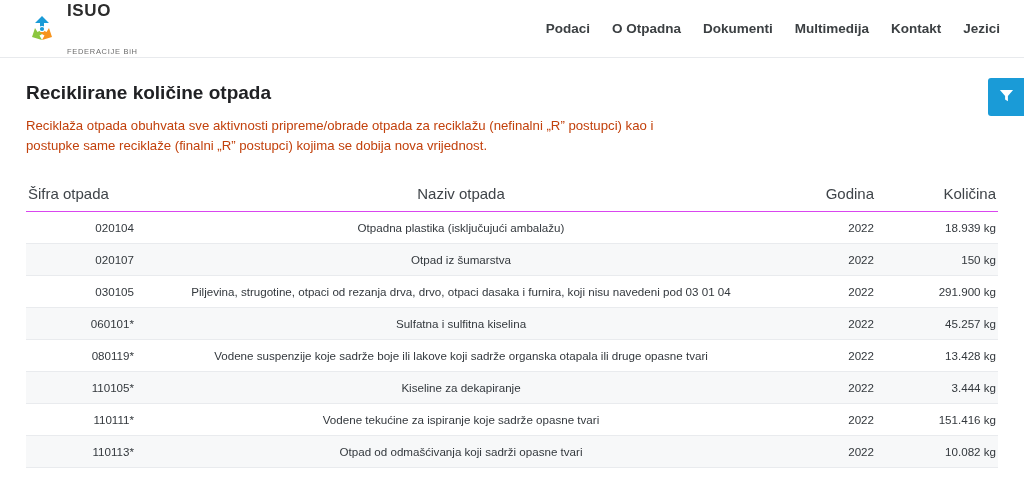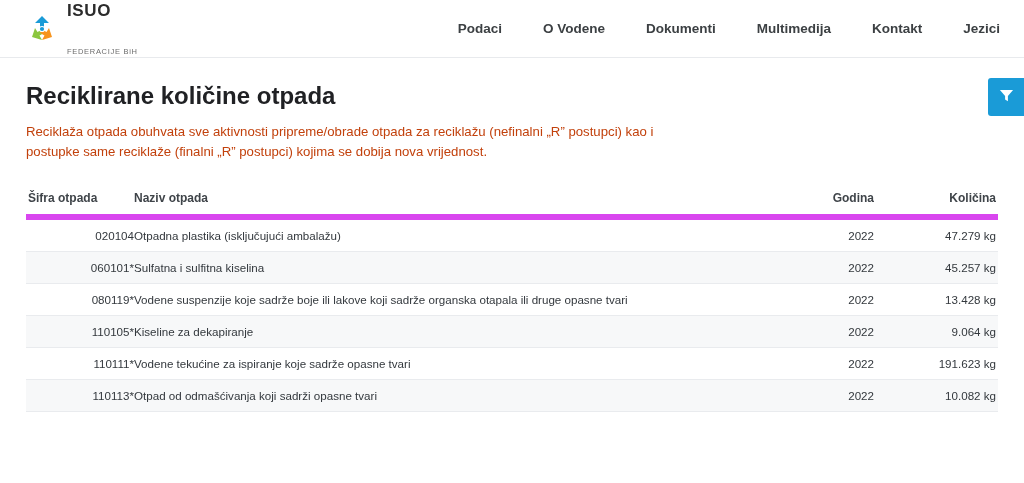--- a/index.html
+++ b/index.html
@@ -55,37 +55,37 @@
   .brand-sub {
     font-size: 7.5px;
     color: #6d6d6d;
     letter-spacing: 0.7px;
     margin-top: 3px;
   }
   .nav {
     margin-left: auto;
     display: flex;
     align-items: center;
-    gap: 41px;
+    gap: 22px;
   }
   .nav-item {
     font-size: 13.5px;
     color: #3c4043;
     font-weight: bold;
     white-space: nowrap;
     cursor: pointer;
   }
 
   
   .content {
     padding: 24px 26px 0 26px;
     position: relative;
   }
   .page-title {
-    font-size: 24px;
+    font-size: 19px;
     font-weight: bold;
     color: #202124;
     margin: 0 0 12px 0;
   }
   .page-desc {
     font-size: 13.2px;
     color: #c2410c;
     line-height: 1.55;
     max-width: 660px;
     margin: 0;
@@ -112,37 +112,37 @@
   .table-wrap {
     margin: 28px 26px 0 26px;
   }
   table {
     width: 100%;
     border-collapse: collapse;
     font-size: 11.6px;
     color: #33383d;
   }
   thead th {
-    font-weight: bold;
+    font-weight: normal;
     color: #3f4449;
-    font-size: 12px;
+    font-size: 15px;
     padding: 0 0 9px 0;
-    border-bottom: 6px solid #d946ef;
+    border-bottom: 1px solid #d946ef;
     text-align: left;
     white-space: nowrap;
   }
   thead th.num { text-align: right; }
   tbody td {
     padding: 9px 0 9px 0;
     border-bottom: 1px solid #e9ebee;
     white-space: nowrap;
   }
   tbody tr:nth-child(even) { background: #f7f8f9; }
   .col-code   { width: 108px; padding-left: 2px; }
-  .col-name   { width: auto; }
+  .col-name   { width: auto; text-align: center; }
   .col-year   { width: 90px; text-align: right; padding-right: 4px; }
   .col-qty    { width: 120px; text-align: right; padding-right: 2px; }
   td.col-code { color: #33383d; text-align: right; }
   td.col-name { color: #33383d; margin-left: 8px; }
 </style>
 </head>
 <body>
 
 <div class="page">
 
@@ -158,21 +158,21 @@
         </svg>
       </span>
       <span class="brand-text">
         <span class="brand-title">ISUO</span>
         <span class="brand-sub">FEDERACIJE BiH</span>
       </span>
     </div>
 
     <nav class="nav">
       <span class="nav-item">Podaci</span>
-      <span class="nav-item">O Vodene</span>
+      <span class="nav-item">O Otpadna</span>
       <span class="nav-item">Dokumenti</span>
       <span class="nav-item">Multimedija</span>
       <span class="nav-item">Kontakt</span>
       <span class="nav-item">Jezici</span>
     </nav>
   </div>
 
   <div class="content">
     <h1 class="page-title">Reciklirane količine otpada</h1>
     <p class="page-desc">Reciklaža otpada obuhvata sve aktivnosti pripreme/obrade otpada za reciklažu (nefinalni „R” postupci) kao i postupke same reciklaže (finalni „R” postupci) kojima se dobija nova vrijednost.</p>
@@ -194,45 +194,57 @@
           <th class="col-name">Naziv otpada</th>
           <th class="col-year num">Godina</th>
           <th class="col-qty num">Količina</th>
         </tr>
       </thead>
       <tbody>
         <tr>
           <td class="col-code">020104</td>
           <td class="col-name">Otpadna plastika (isključujući ambalažu)</td>
           <td class="col-year">2022</td>
-          <td class="col-qty">47.279 kg</td>
+          <td class="col-qty">18.939 kg</td>
+        </tr>
+        <tr>
+          <td class="col-code">020107</td>
+          <td class="col-name">Otpad iz šumarstva</td>
+          <td class="col-year">2022</td>
+          <td class="col-qty">150 kg</td>
+        </tr>
+        <tr>
+          <td class="col-code">030105</td>
+          <td class="col-name">Piljevina, strugotine, otpaci od rezanja drva, drvo, otpaci dasaka i furnira, koji nisu navedeni pod 03 01 04</td>
+          <td class="col-year">2022</td>
+          <td class="col-qty">291.900 kg</td>
         </tr>
         <tr>
           <td class="col-code">060101*</td>
           <td class="col-name">Sulfatna i sulfitna kiselina</td>
           <td class="col-year">2022</td>
           <td class="col-qty">45.257 kg</td>
         </tr>
         <tr>
           <td class="col-code">080119*</td>
           <td class="col-name">Vodene suspenzije koje sadrže boje ili lakove koji sadrže organska otapala ili druge opasne tvari</td>
           <td class="col-year">2022</td>
           <td class="col-qty">13.428 kg</td>
         </tr>
         <tr>
           <td class="col-code">110105*</td>
           <td class="col-name">Kiseline za dekapiranje</td>
           <td class="col-year">2022</td>
-          <td class="col-qty">9.064 kg</td>
+          <td class="col-qty">3.444 kg</td>
         </tr>
         <tr>
           <td class="col-code">110111*</td>
           <td class="col-name">Vodene tekućine za ispiranje koje sadrže opasne tvari</td>
           <td class="col-year">2022</td>
-          <td class="col-qty">191.623 kg</td>
+          <td class="col-qty">151.416 kg</td>
         </tr>
         <tr>
           <td class="col-code">110113*</td>
           <td class="col-name">Otpad od odmašćivanja koji sadrži opasne tvari</td>
           <td class="col-year">2022</td>
           <td class="col-qty">10.082 kg</td>
         </tr>
 
       </tbody>
     </table>

